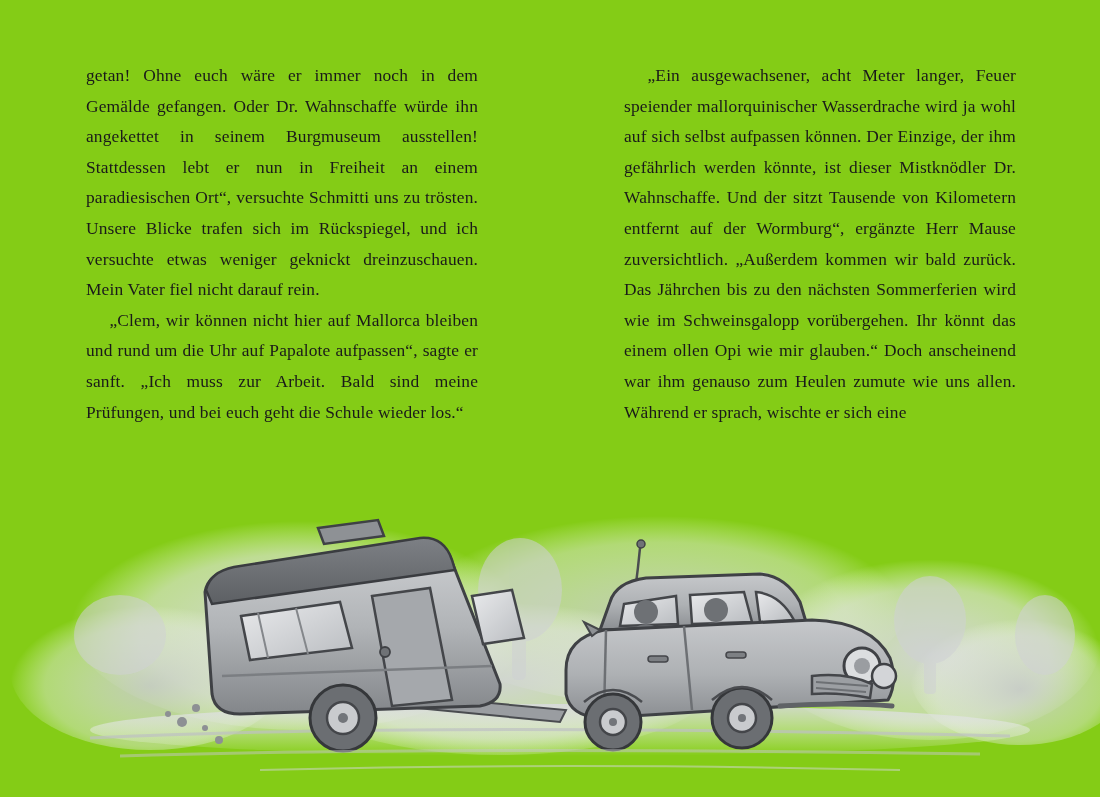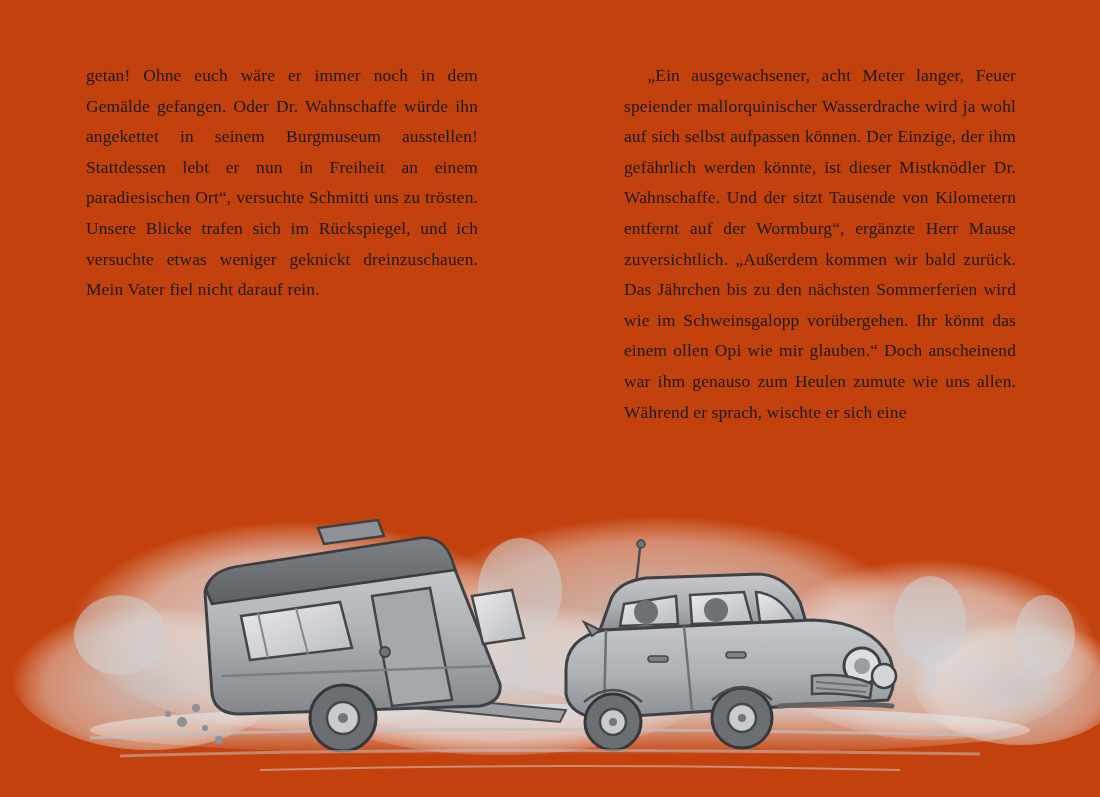--- a/index.html
+++ b/index.html
@@ -11,21 +11,21 @@
     width: 1100px;
     height: 797px;
     overflow: hidden;
     font-family: "Liberation Serif", serif;
     color: #1a1a1a;
   }
   .page {
     position: relative;
     width: 1100px;
     height: 797px;
-    background: #c2410c;
+    background: #84cc16;
   }
   .text-area {
     position: absolute;
     top: 60px;
     left: 86px;
     width: 930px;
     display: flex;
     justify-content: space-between;
   }
   .column {
@@ -61,20 +61,21 @@
 </style>
 </head>
 <body>
 
 <div class="page">
 
   <div class="text-area">
 
     <div class="column">
       <p>getan! Ohne euch wäre er immer noch in dem Gemälde gefangen. Oder Dr. Wahnschaffe würde ihn angekettet in seinem Burgmuseum ausstellen! Stattdessen lebt er nun in Freiheit an einem paradiesischen Ort“, versuchte Schmitti uns zu trösten. Unsere Blicke trafen sich im Rückspiegel, und ich versuchte etwas weniger geknickt dreinzuschauen. Mein Vater fiel nicht darauf rein.</p>
+      <p class="indent">„Clem, wir können nicht hier auf Mallorca bleiben und rund um die Uhr auf Papalote aufpassen“, sagte er sanft. „Ich muss zur Arbeit. Bald sind meine Prüfungen, und bei euch geht die Schule wieder los.“</p>
     </div>
 
     <div class="column">
       <p class="indent">„Ein ausgewachsener, acht Meter langer, Feuer speiender mallorquinischer Wasserdrache wird ja wohl auf sich selbst aufpassen können. Der Einzige, der ihm gefährlich werden könnte, ist dieser Mistknödler Dr. Wahnschaffe. Und der sitzt Tausende von Kilometern entfernt auf der Wormburg“, ergänzte Herr Mause zuversichtlich. „Außerdem kommen wir bald zurück. Das Jährchen bis zu den nächsten Sommerferien wird wie im Schweinsgalopp vorübergehen. Ihr könnt das einem ollen Opi wie mir glauben.“ Doch anscheinend war ihm genauso zum Heulen zumute wie uns allen. Während er sprach, wischte er sich eine</p>
     </div>
 
   </div>
 
   <div class="illustration">
     <svg width="1100" height="327" viewBox="0 0 1100 327" xmlns="http://www.w3.org/2000/svg">

